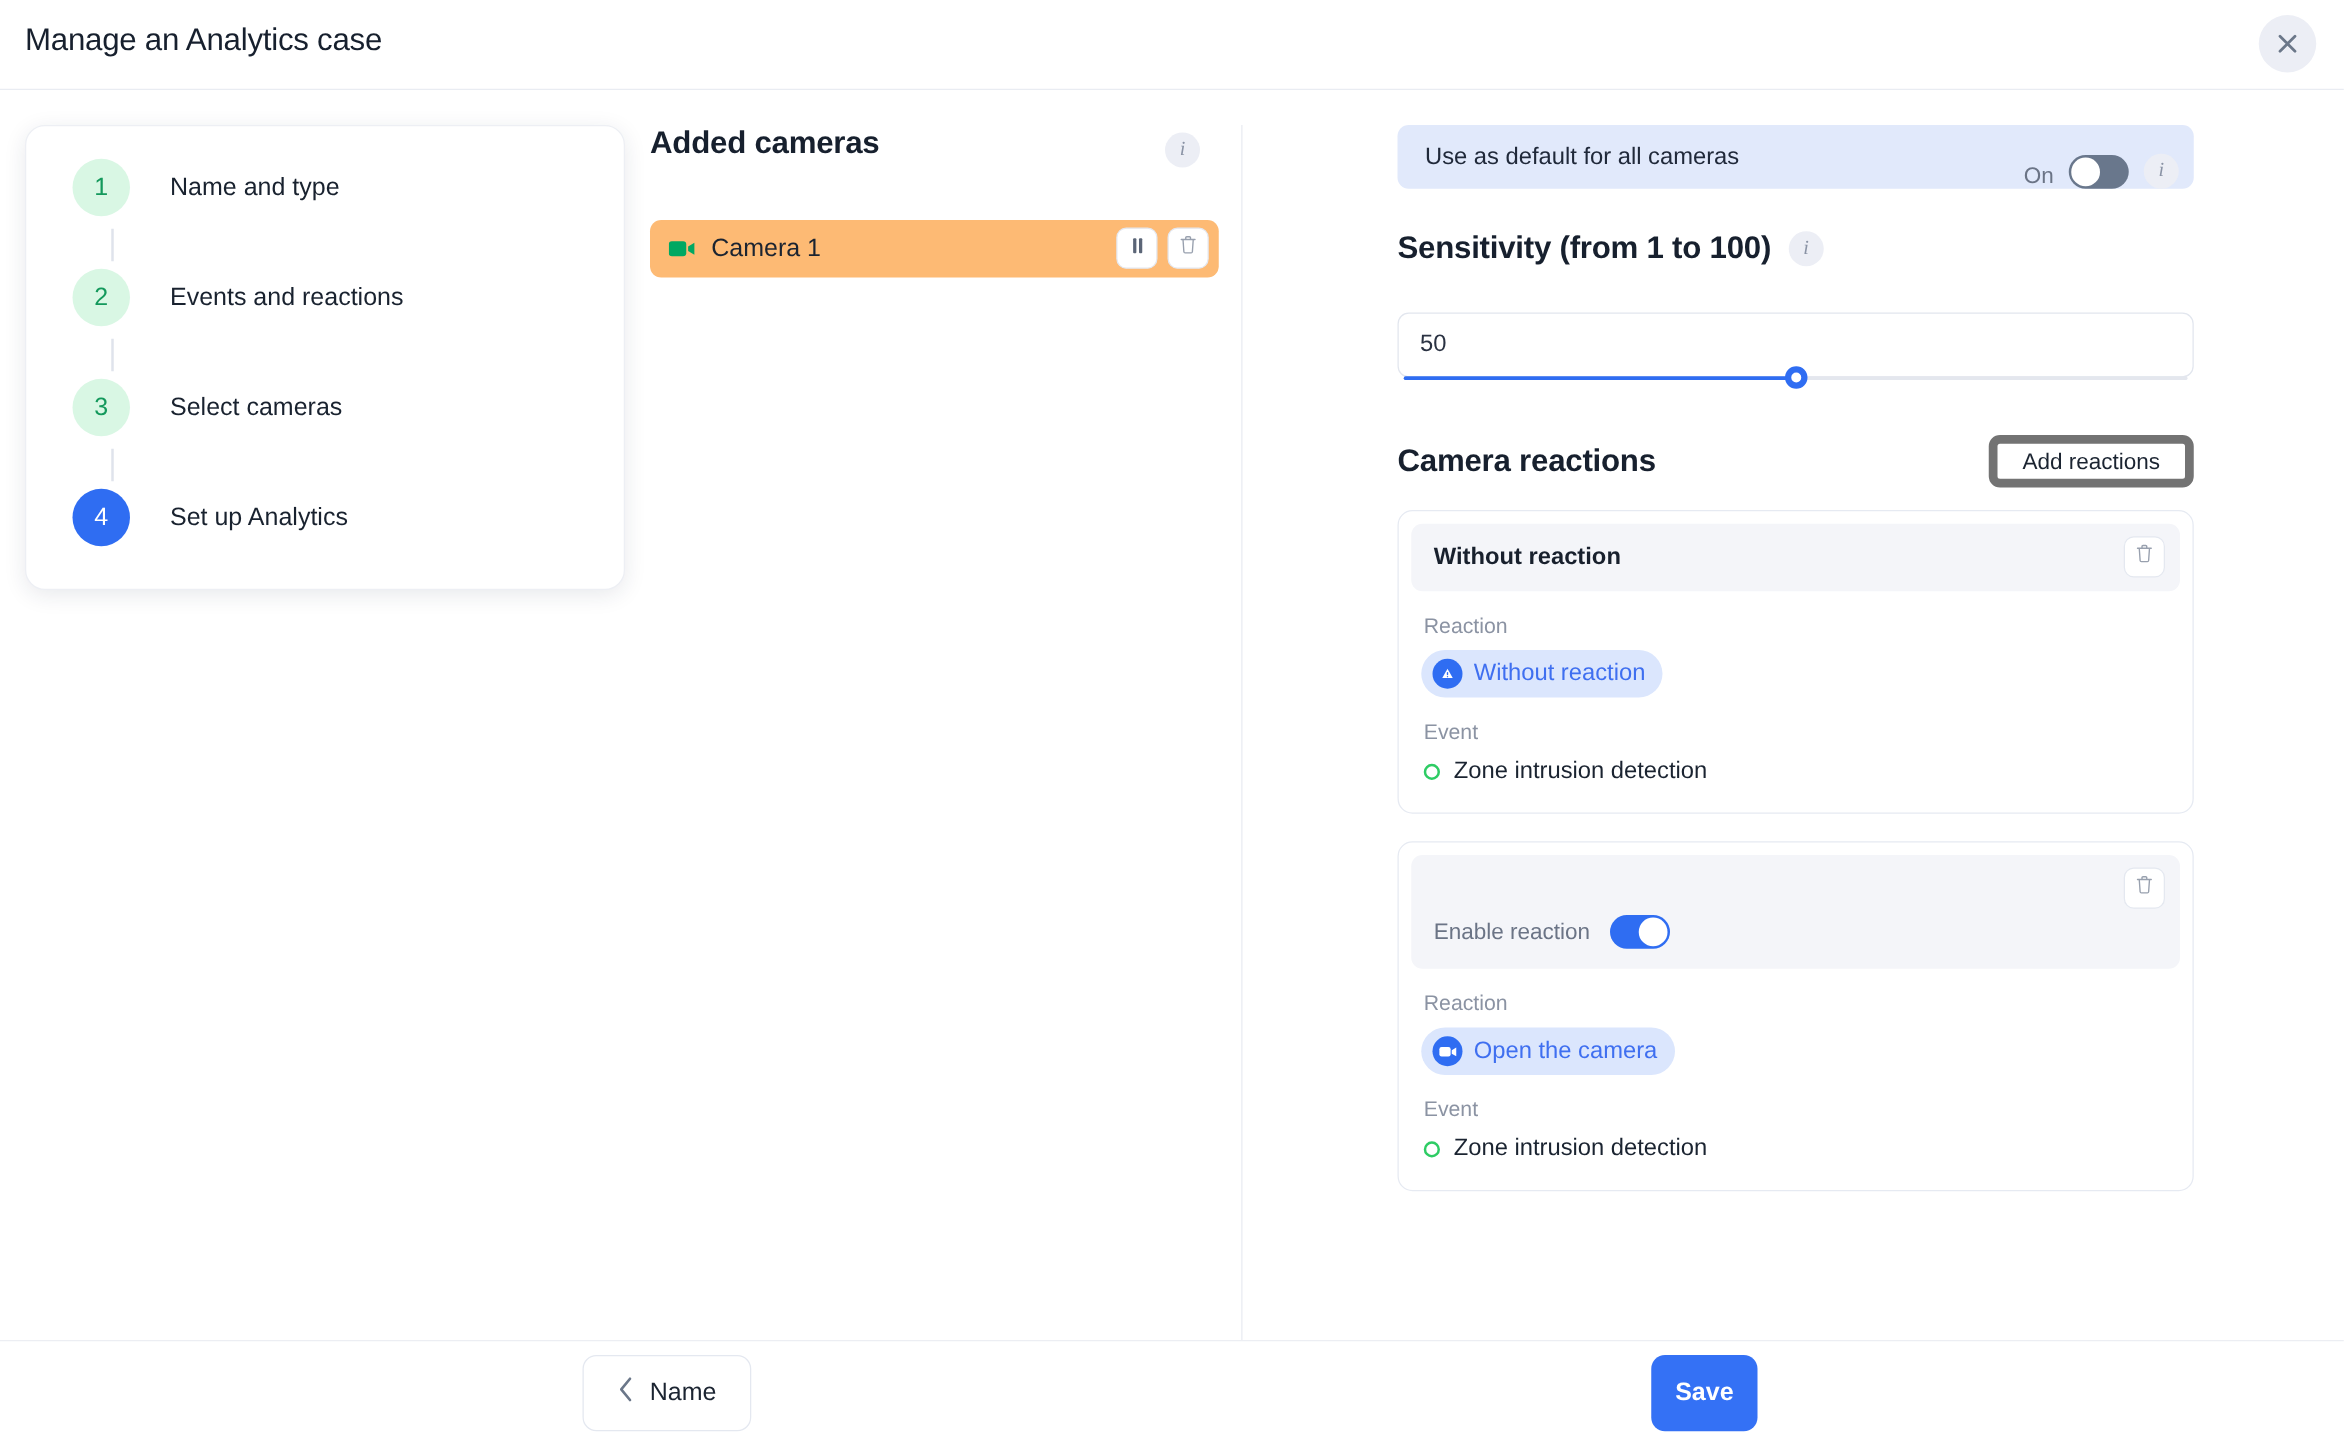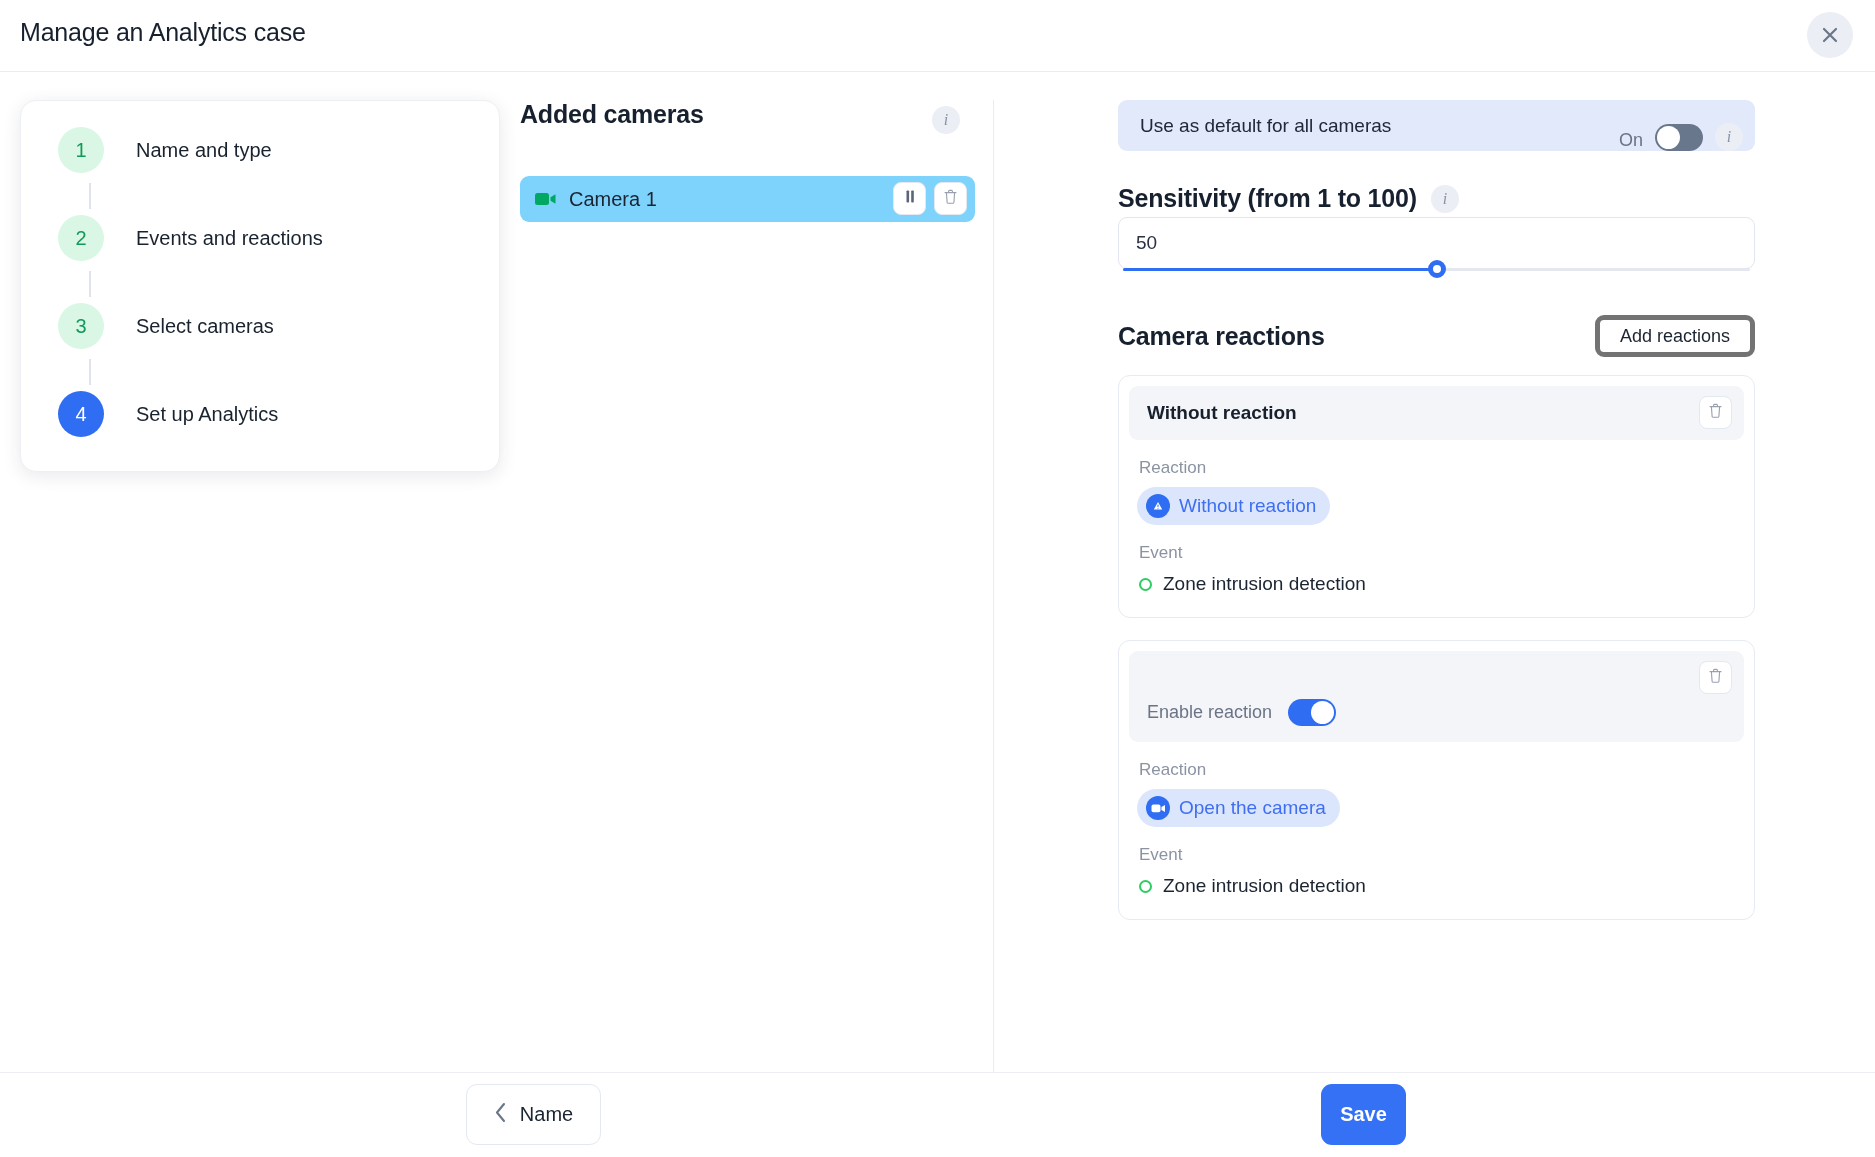--- a/index.html
+++ b/index.html
@@ -83,21 +83,21 @@
     width: 28px; height: 28px; border-radius: 50%;
     background: #eceef5; color: #8a93a5;
     display: inline-flex; align-items: center; justify-content: center;
     font-size: 16px; font-style: italic; font-family: "Liberation Serif", serif;
     cursor: pointer; flex: 0 0 auto;
   }
   .mid-head .info-badge { position: absolute; right: 15px; top: 6px; }
 
   .camera-row {
     position: relative; margin-top: 32px;
-    height: 46px; background: #7dd3fc; border-radius: 9px;
+    height: 46px; background: #fdba74; border-radius: 9px;
     display: flex; align-items: center;
   }
   .cam-icon { margin-left: 15px; display:flex; }
   .camera-name { margin-left: 12px; font-size: 20px; color: #1b2431; }
   .row-actions { position: absolute; right: 8px; top: 6px; display: flex; gap: 8px; }
   .icon-btn {
     width: 33px; height: 33px; border-radius: 8px;
     background: #ffffff; border: 1px solid #e4e8f0;
     display: flex; align-items: center; justify-content: center;
     cursor: pointer;
@@ -128,21 +128,21 @@
   }
   .toggle.off-gray { background: #69778c; }
   .toggle.off-gray .knob { left: 2px; }
   .toggle.on-blue { background: #2f6df2; }
   .toggle.on-blue .knob { right: 2px; }
 
   .sens-head {
     margin-top: 33px; display: flex; align-items: center; gap: 14px;
   }
   .sens-field {
-    position: relative; margin-top: 4px;
+    position: relative; margin-top: 37px;
     height: 52px; border: 1px solid #e2e6ee; border-radius: 9px;
     background: #fff;
     display: flex; align-items: center;
   }
   .sens-value { margin-left: 17px; font-size: 19px; color: #2a3242; }
   .slider {
     position: absolute; left: 4px; right: 4px; bottom: -3px; height: 4px;
   }
   .slider .track { position:absolute; left:0; right:0; top:1px; height: 3px; background:#e4e7ee; border-radius:2px;}
   .slider .fill { position:absolute; left:0; width: 50%; top:1px; height: 3px; background:#2f6df2; border-radius:2px;}
@@ -153,21 +153,21 @@
     cursor: pointer;
   }
 
   .reactions-head {
     position: relative; margin-top: 46px; height: 42px;
     display: flex; align-items: center;
   }
   .add-reactions {
     position: absolute; right: 0; top: 0;
     height: 42px; padding: 0 20px;
-    background: #ffffff; border: 5px solid #737373; border-radius: 9px;
+    background: #ffffff; border: 7px solid #737373; border-radius: 9px;
     font-size: 18px; color: #1b2431; cursor: pointer;
     font-family: "Liberation Sans", sans-serif;
   }
 
   .reaction-card {
     margin-top: 18px;
     border: 1px solid #e6eaf2; border-radius: 12px; background: #ffffff;
     padding: 10px 10px 22px 10px;
   }
   .rc-head {

